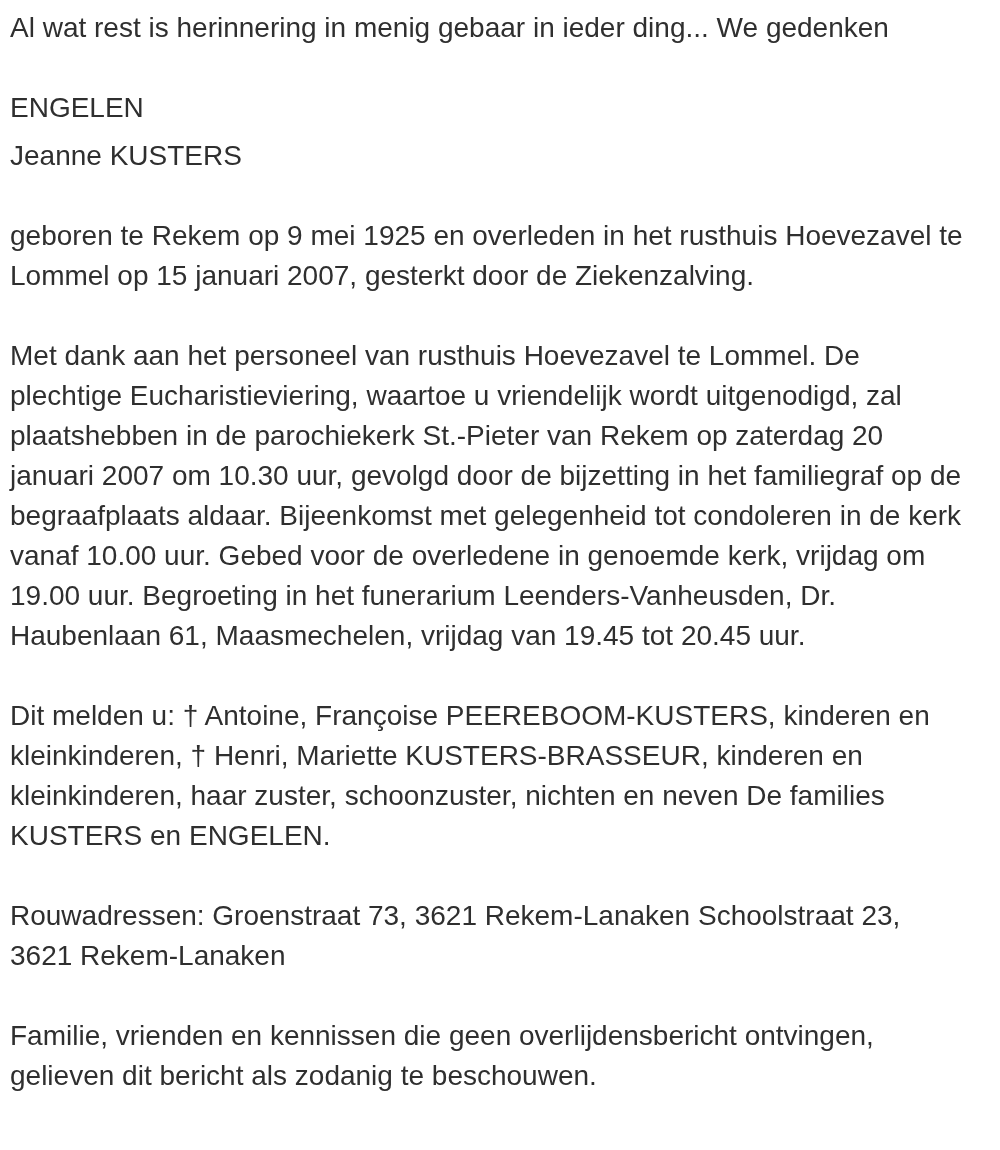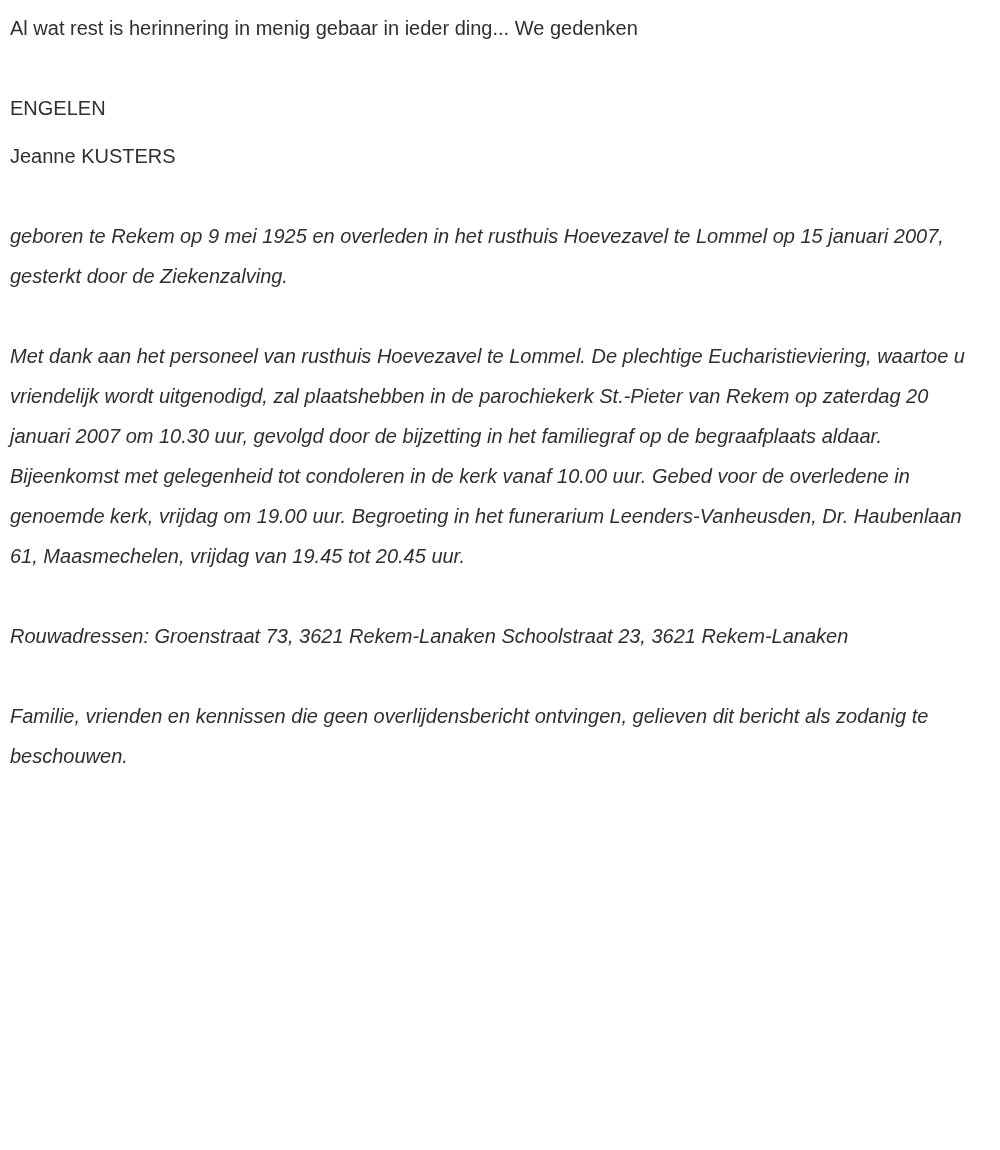--- a/index.html
+++ b/index.html
@@ -14,56 +14,56 @@
     font-family: "Liberation Sans", "DejaVu Sans", sans-serif;
     color: #2f2f2f;
     overflow: hidden;
   }
   .obituary {
     padding: 8px 10px 0 10px;
     width: 980px;
     box-sizing: border-box;
   }
   .line, .para {
-    font-size: 20px;
+    font-size: 28px;
     line-height: 40px;
     font-weight: 400;
     margin: 0;
   }
   .intro {
     margin-bottom: 40px;
   }
   .salutation {
     margin-bottom: 8px;
   }
   .deceased-name {
     font-weight: 400;
     margin-bottom: 40px;
   }
   .para {
     margin-bottom: 40px;
-    font-style: italic;
   }
   .para:last-child {
     margin-bottom: 0;
   }
 </style>
 </head>
 <body>
 
 <div class="obituary">
 
   <p class="line intro">Al wat rest is herinnering in menig gebaar in ieder ding... We gedenken</p>
 
   <p class="line salutation">ENGELEN</p>
 
   <p class="line deceased-name">Jeanne KUSTERS</p>
 
   <p class="para">geboren te Rekem op 9 mei 1925 en overleden in het rusthuis Hoevezavel te Lommel op 15 januari 2007, gesterkt door de Ziekenzalving.</p>
 
   <p class="para">Met dank aan het personeel van rusthuis Hoevezavel te Lommel. De plechtige Eucharistieviering, waartoe u vriendelijk wordt uitgenodigd, zal plaatshebben in de parochiekerk St.-Pieter van Rekem op zaterdag 20 januari 2007 om 10.30 uur, gevolgd door de bijzetting in het familiegraf op de begraafplaats aldaar. Bijeenkomst met gelegenheid tot condoleren in de kerk vanaf 10.00 uur. Gebed voor de overledene in genoemde kerk, vrijdag om 19.00 uur. Begroeting in het funerarium Leenders-Vanheusden, Dr. Haubenlaan 61, Maasmechelen, vrijdag van 19.45 tot 20.45 uur.</p>
 
+  <p class="para">Dit melden u: † Antoine, Françoise PEEREBOOM-KUSTERS, kinderen en kleinkinderen, † Henri, Mariette KUSTERS-BRASSEUR, kinderen en kleinkinderen, haar zuster, schoonzuster, nichten en neven De families KUSTERS en ENGELEN.</p>
 
   <p class="para">Rouwadressen: Groenstraat 73, 3621 Rekem-Lanaken Schoolstraat 23, 3621 Rekem-Lanaken</p>
 
   <p class="para">Familie, vrienden en kennissen die geen overlijdensbericht ontvingen, gelieven dit bericht als zodanig te beschouwen.</p>
 
 </div>
 
 </body></html>

